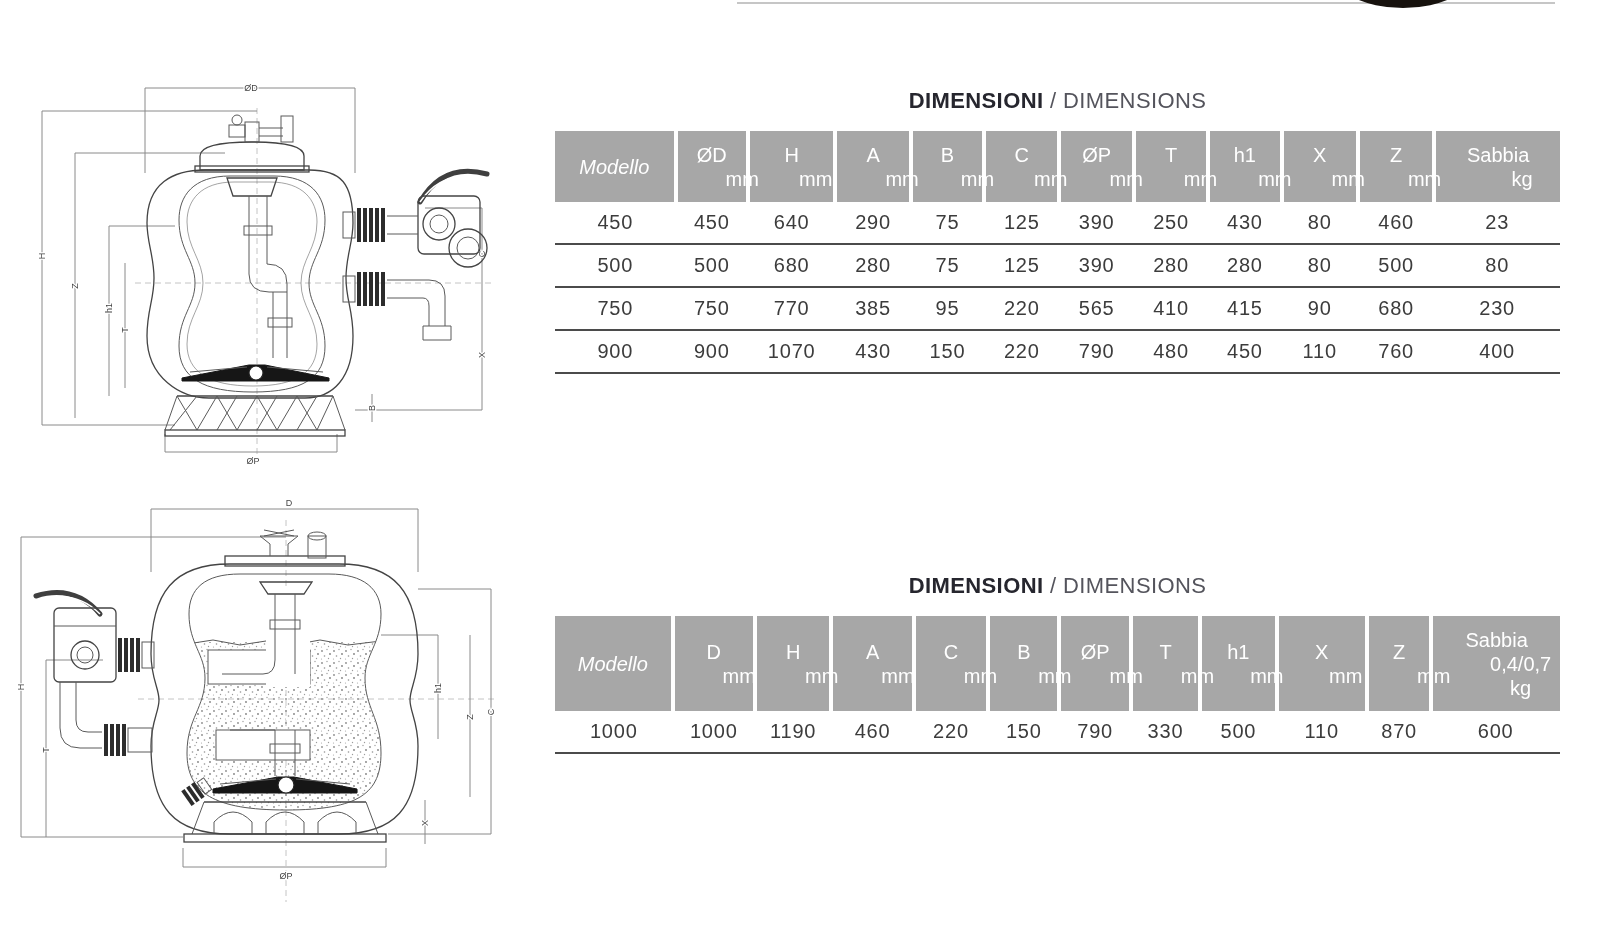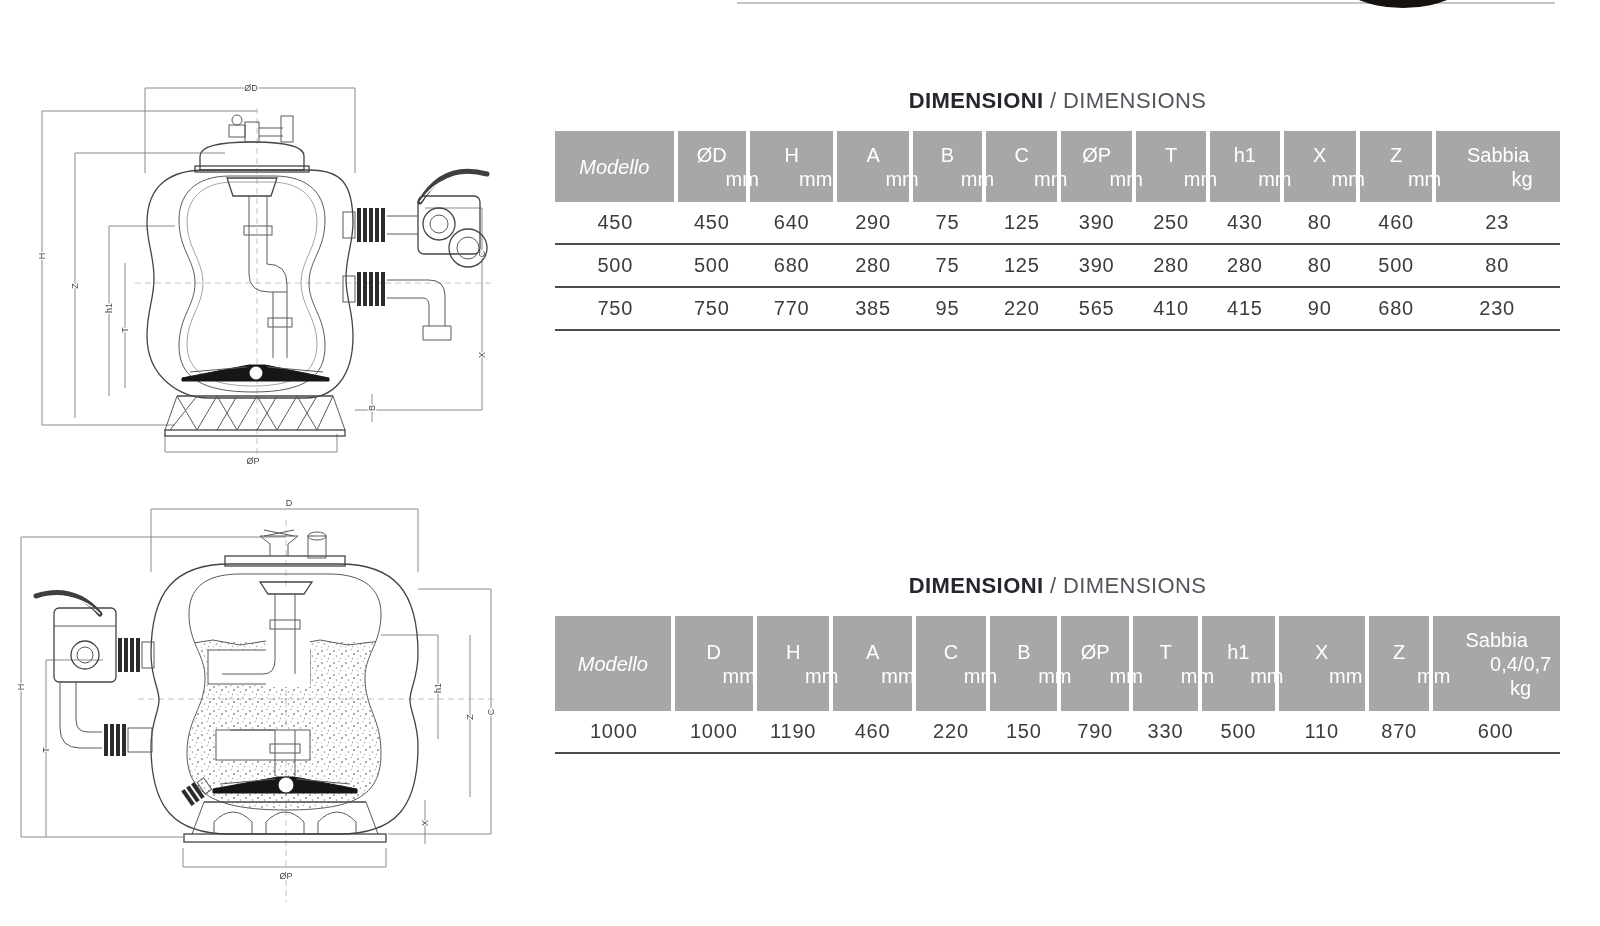--- a/index.html
+++ b/index.html
@@ -439,20 +439,34 @@
           <td>385</td>
           <td>95</td>
           <td>220</td>
           <td>565</td>
           <td>410</td>
           <td>415</td>
           <td>90</td>
           <td>680</td>
           <td>230</td>
         </tr>
+        <tr>
+          <td>900</td>
+          <td>900</td>
+          <td>1070</td>
+          <td>430</td>
+          <td>150</td>
+          <td>220</td>
+          <td>790</td>
+          <td>480</td>
+          <td>450</td>
+          <td>110</td>
+          <td>760</td>
+          <td>400</td>
+        </tr>
       </tbody>
     </table>
 </section>
 
 <section class="tbl-section" style="top:573px;">
   <div class="tbl-title">
     <span class="t-bold">DIMENSIONI</span><span class="t-light"> / DIMENSIONS</span>
   </div>
   <table>
       <colgroup>

